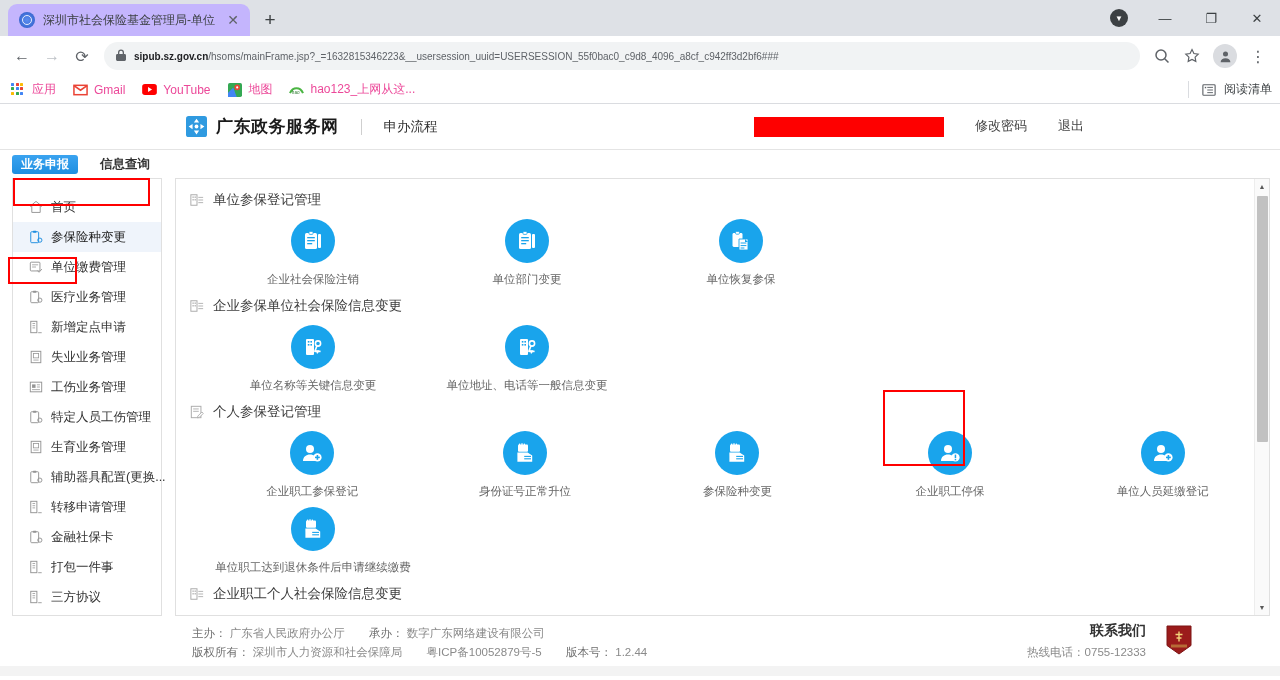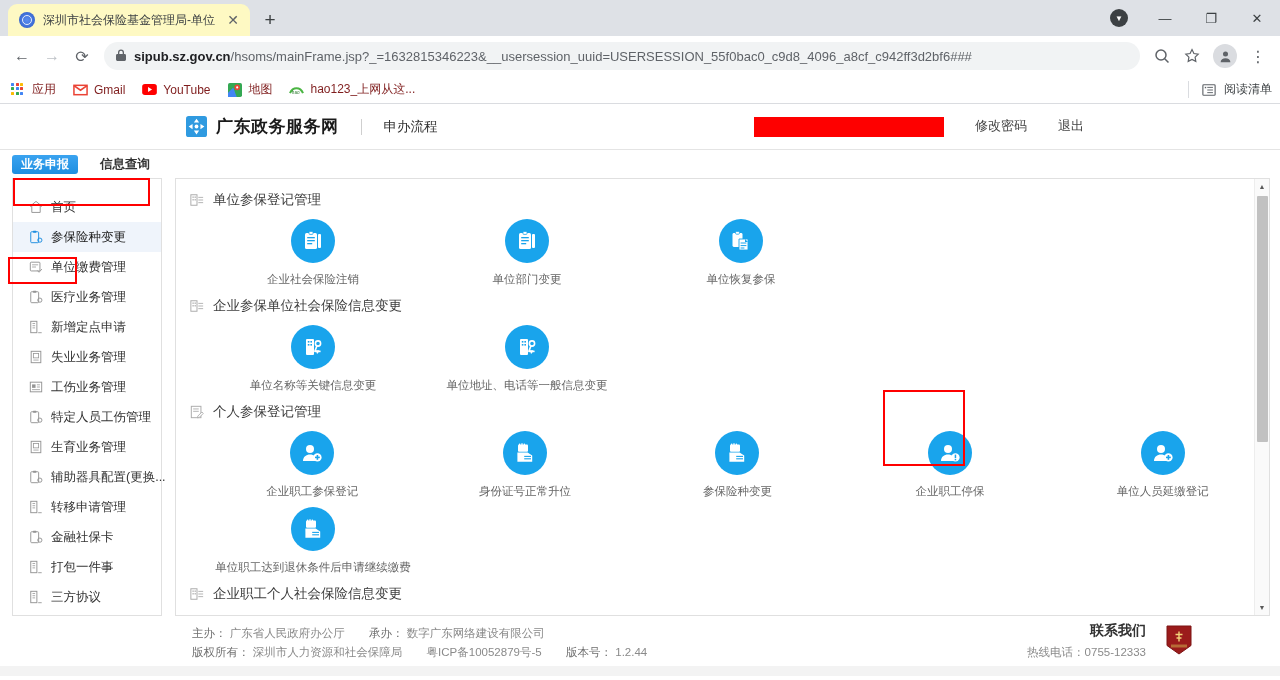--- a/index.html
+++ b/index.html
@@ -11,21 +11,21 @@
   }
 
   
   .browser { width: 1280px; height: 680px; display: flex; flex-direction: column; }
 
   .tabstrip {
     height: 36px; background: #dee1e6; display: flex; align-items: flex-end;
     position: relative; flex: none;
   }
   .tab {
-    height: 32px; width: 242px; background: #fef9c3;
+    height: 32px; width: 242px; background: #c4b5fd;
     border-radius: 9px 9px 0 0; display: flex; align-items: center;
     padding: 0 8px 0 11px; margin-left: 8px; gap: 8px;
   }
   .tab-favicon {
     width: 16px; height: 16px; border-radius: 50%;
     background: radial-gradient(circle at 50% 50%, #5b8def 0%, #3f6fd8 60%, #2b50a8 100%);
     flex: none; position: relative;
   }
   .tab-favicon::after {
     content: ""; position: absolute; inset: 3px;
@@ -63,35 +63,35 @@
     width: 28px; height: 28px; display: flex; align-items: center;
     justify-content: center; color: #5f6368; font-size: 16px; border-radius: 50%;
   }
   .nav-btn.disabled { color: #bdc1c6; }
   .omnibox {
     flex: 1; height: 28px; background: #f1f3f4; border-radius: 14px;
     display: flex; align-items: center; padding: 0 12px; gap: 8px;
     margin: 0 6px; overflow: hidden;
   }
   .lock { font-size: 11px; color: #5f6368; flex: none; }
-  .url { font-size: 13px; color: #5f6368; white-space: nowrap; overflow: hidden; }
+  .url { font-size: 10px; color: #5f6368; white-space: nowrap; overflow: hidden; }
   .url b { color: #202124; font-weight: 700; }
   .tb-right { display: flex; align-items: center; gap: 2px; }
   .avatar-btn {
     width: 24px; height: 24px; border-radius: 50%; background: #dadce0;
     display: flex; align-items: center; justify-content: center;
     color: #5f6368; font-size: 13px; margin: 0 5px;
   }
 
   .bookmarks {
     height: 28px; background: #fff; border-bottom: 1px solid #dadce0;
     display: flex; align-items: center; padding: 0 10px; gap: 16px; flex: none;
     position: relative;
   }
-  .bm { display: flex; align-items: center; gap: 6px; font-size: 12px; color: #7f1d1d; white-space: nowrap; }
+  .bm { display: flex; align-items: center; gap: 6px; font-size: 12px; color: #ec4899; white-space: nowrap; }
   .bm-ico { width: 16px; height: 16px; display: flex; align-items: center; justify-content: center; font-size: 12px; }
   .apps-grid {
     width: 14px; height: 14px;
     display: grid; grid-template-columns: repeat(3, 3px); grid-template-rows: repeat(3, 3px);
     gap: 1.5px;
   }
   .apps-grid i { display:block; width:3px; height:3px; border-radius:.5px; }
   .bm-right {
     position: absolute; right: 8px; display: flex; align-items: center; gap: 7px;
     border-left: 1px solid #dadce0; padding-left: 12px;

